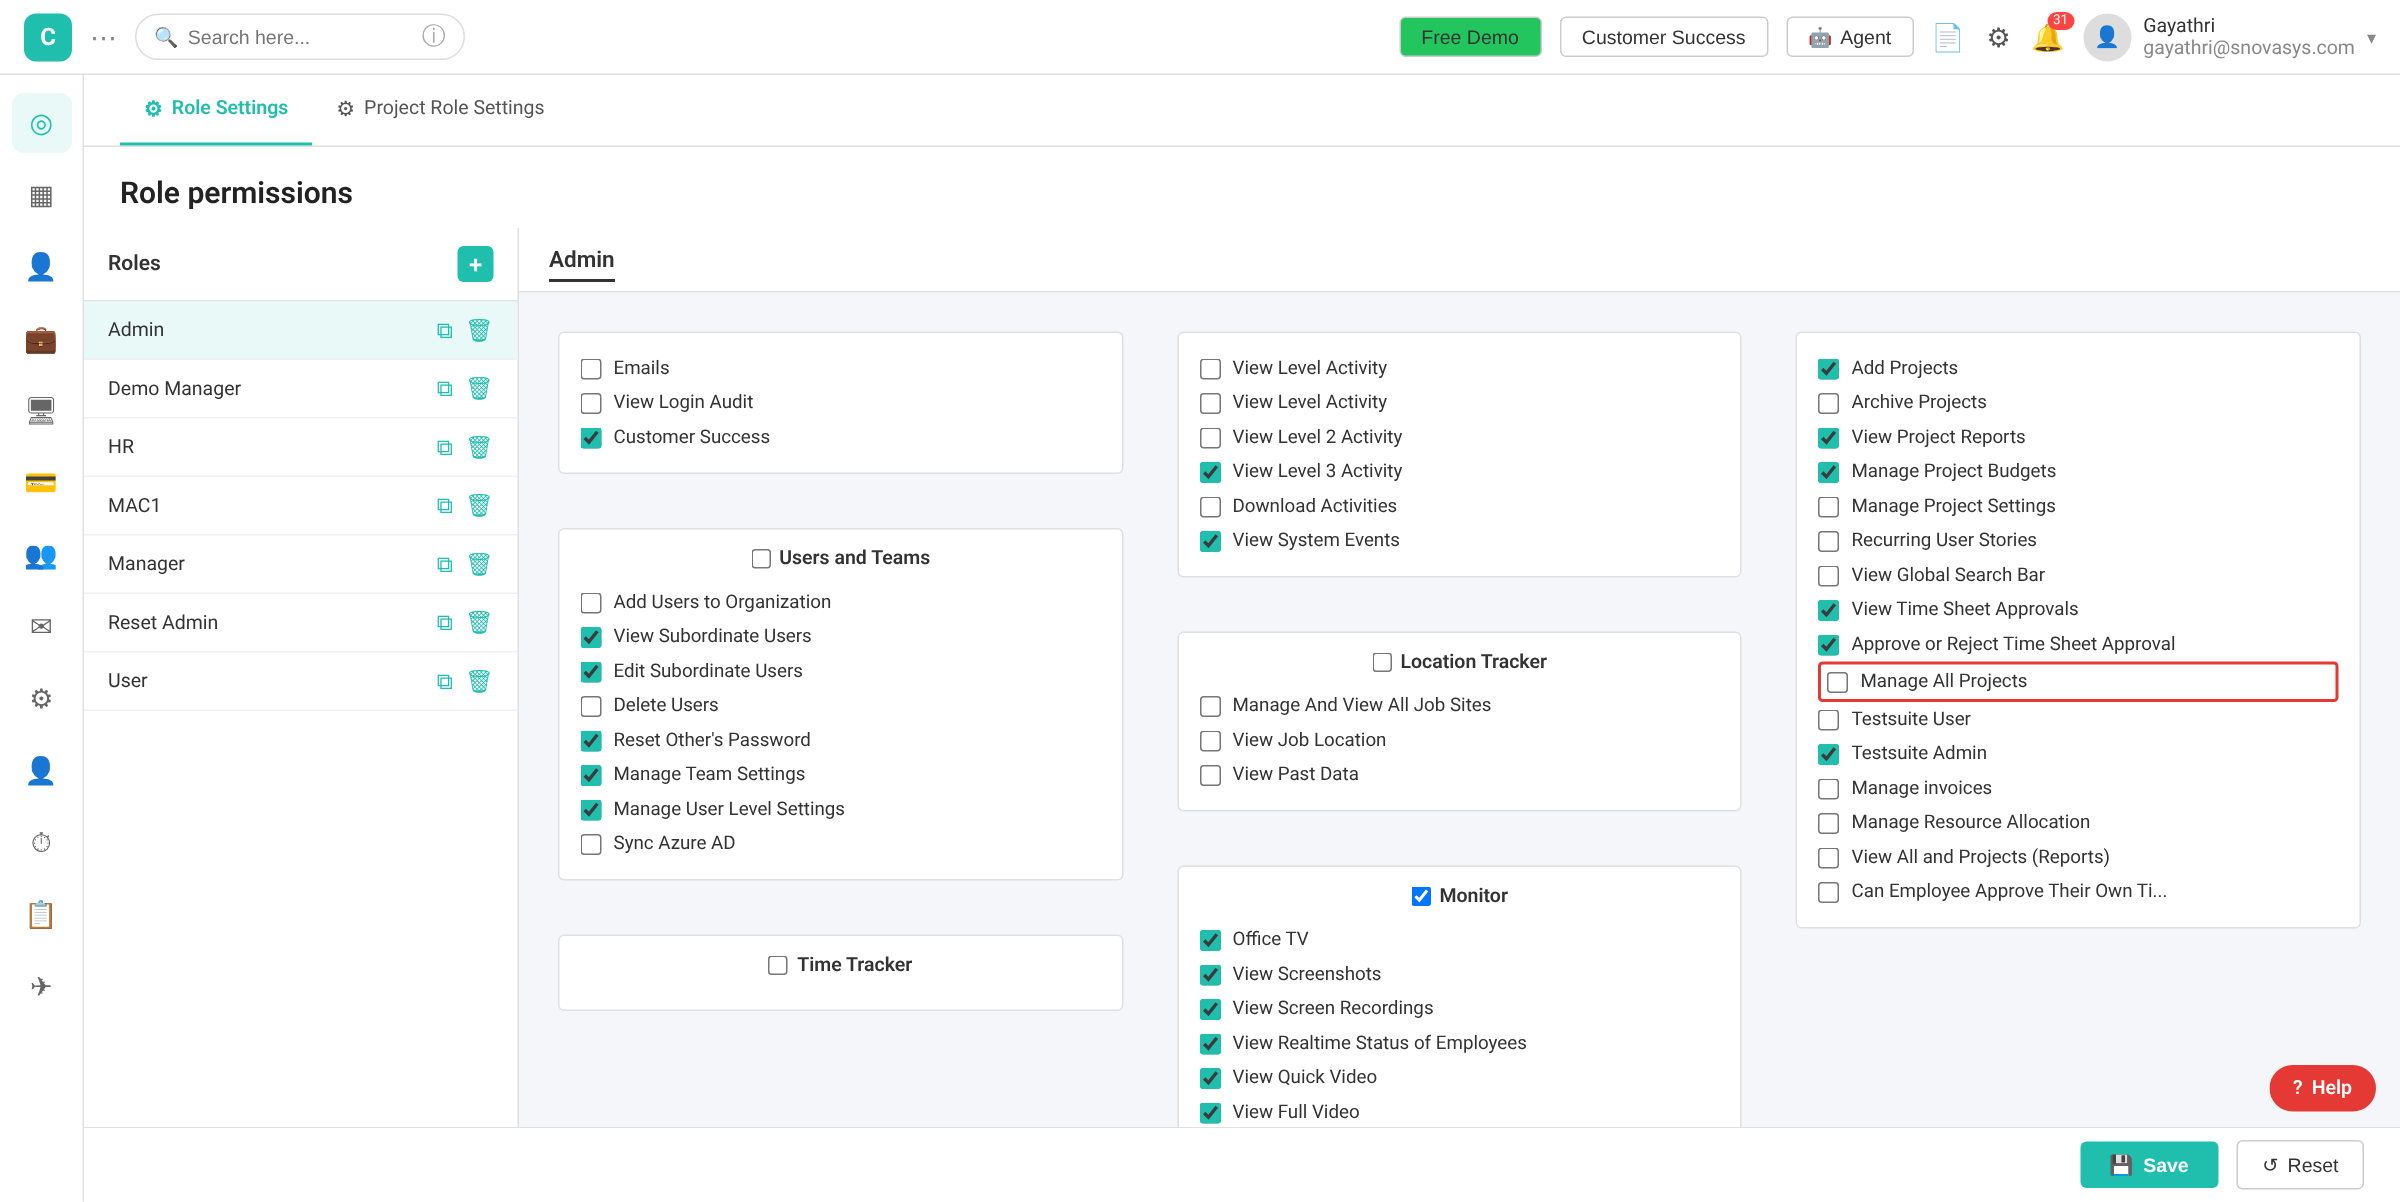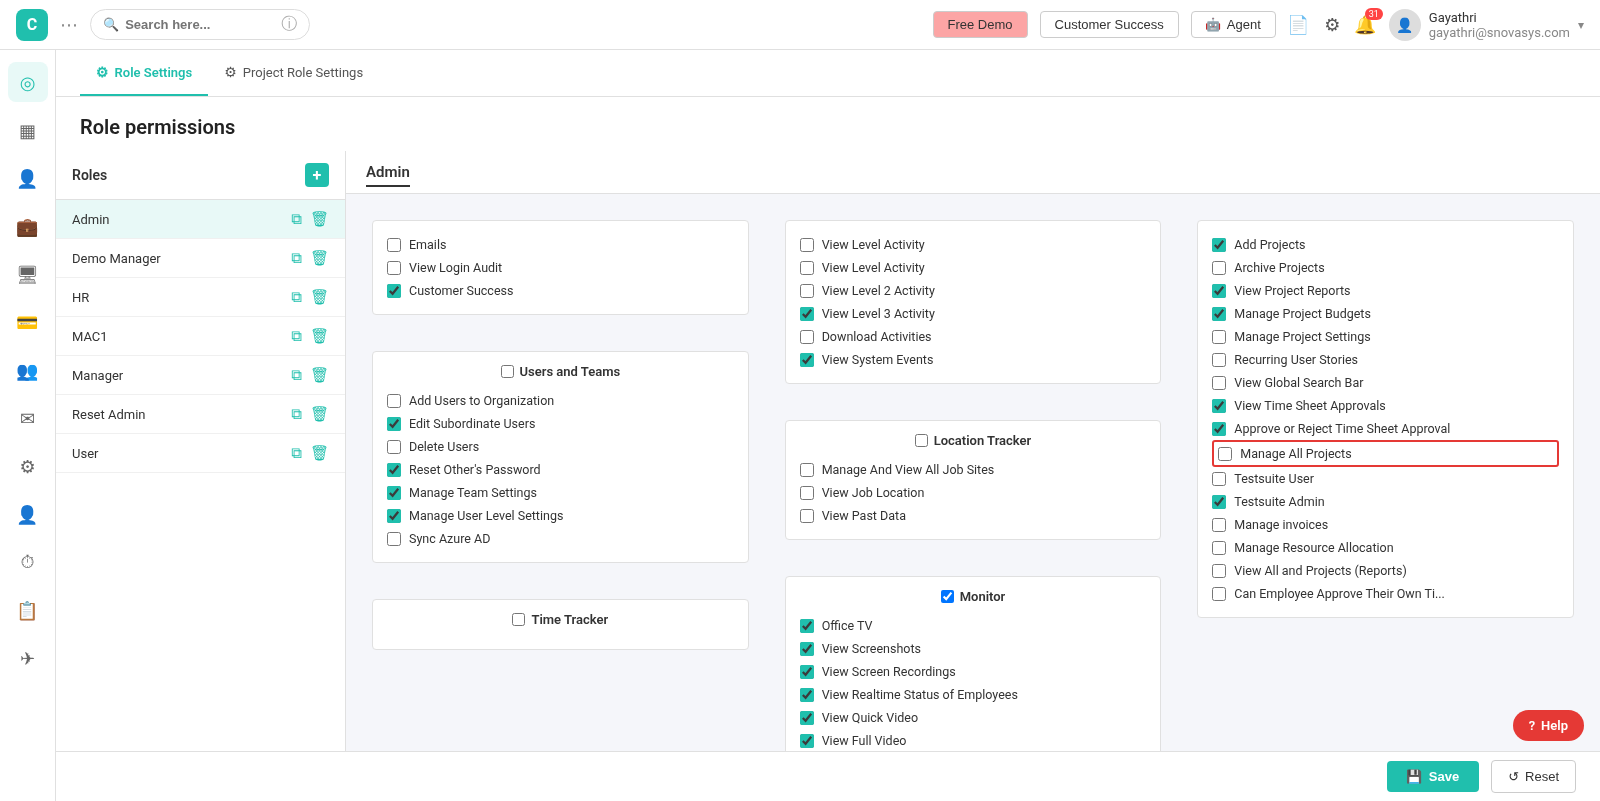--- a/index.html
+++ b/index.html
@@ -7,24 +7,24 @@
 
     
     .top-nav {
       display: flex; align-items: center; height: 50px;
       background: #fff; border-bottom: 1px solid #e0e0e0;
       padding: 0 16px; gap: 12px; position: fixed; top: 0; left: 0; right: 0; z-index: 100;
     }
     .logo { width: 32px; height: 32px; background: #20bfad; border-radius: 8px; display: flex; align-items: center; justify-content: center; color: #fff; font-weight: bold; font-size: 16px; flex-shrink: 0; }
     .nav-expand { color: #888; font-size: 18px; cursor: pointer; }
     .search-bar { display: flex; align-items: center; gap: 6px; border: 1px solid #ddd; border-radius: 20px; padding: 4px 12px; width: 220px; color: #888; }
-    .search-bar input { border: none; outline: none; background: transparent; font-size: 13px; color: #333; width: 150px; font-weight: bold; }
+    .search-bar input { border: none; outline: none; background: transparent; font-size: 13px; color: #333; width: 150px; }
     .info-icon { color: #aaa; font-size: 16px; }
     .nav-spacer { flex: 1; }
-    .btn-free-demo { border: 1px solid #ccc; background: #fca5a5; border-radius: 4px; padding: 5px 14px; font-size: 13px; cursor: pointer; color: #333; }
+    .btn-free-demo { border: 1px solid #ccc; background: #22c55e; border-radius: 4px; padding: 5px 14px; font-size: 13px; cursor: pointer; color: #333; }
     .btn-customer-success { border: 1px solid #ccc; background: #fff; border-radius: 4px; padding: 5px 14px; font-size: 13px; cursor: pointer; color: #333; }
     .btn-agent { border: 1px solid #ccc; background: #fff; border-radius: 4px; padding: 5px 14px; font-size: 13px; cursor: pointer; color: #333; display: flex; align-items: center; gap: 5px; }
     .nav-icons { display: flex; align-items: center; gap: 14px; color: #555; }
     .nav-icon { font-size: 18px; cursor: pointer; position: relative; }
     .badge { position: absolute; top: -6px; right: -6px; background: #f44; color: #fff; border-radius: 10px; font-size: 9px; padding: 1px 4px; }
     .user-info { display: flex; align-items: center; gap: 8px; cursor: pointer; }
     .avatar { width: 32px; height: 32px; border-radius: 50%; background: #ddd; display: flex; align-items: center; justify-content: center; font-size: 14px; color: #555; }
     .user-name { font-size: 13px; font-weight: 400; }
     .user-email { font-size: 13px; color: #888; }
     .chevron-down { color: #888; font-size: 12px; }
@@ -242,20 +242,24 @@
             <div class="perm-section-title">
               <input type="checkbox" style="">
               <span>Users and  Teams</span>
             </div>
             <div class="perm-item">
               <input type="checkbox" style="">
               <span>Add Users to Organization</span>
             </div>
             <div class="perm-item">
               <input type="checkbox" checked="" style="">
+              <span>View Subordinate Users</span>
+            </div>
+            <div class="perm-item">
+              <input type="checkbox" checked="" style="">
               <span>Edit Subordinate Users</span>
             </div>
             <div class="perm-item">
               <input type="checkbox" style="">
               <span>Delete Users</span>
             </div>
             <div class="perm-item">
               <input type="checkbox" checked="" style="">
               <span>Reset Other's Password</span>
             </div>

